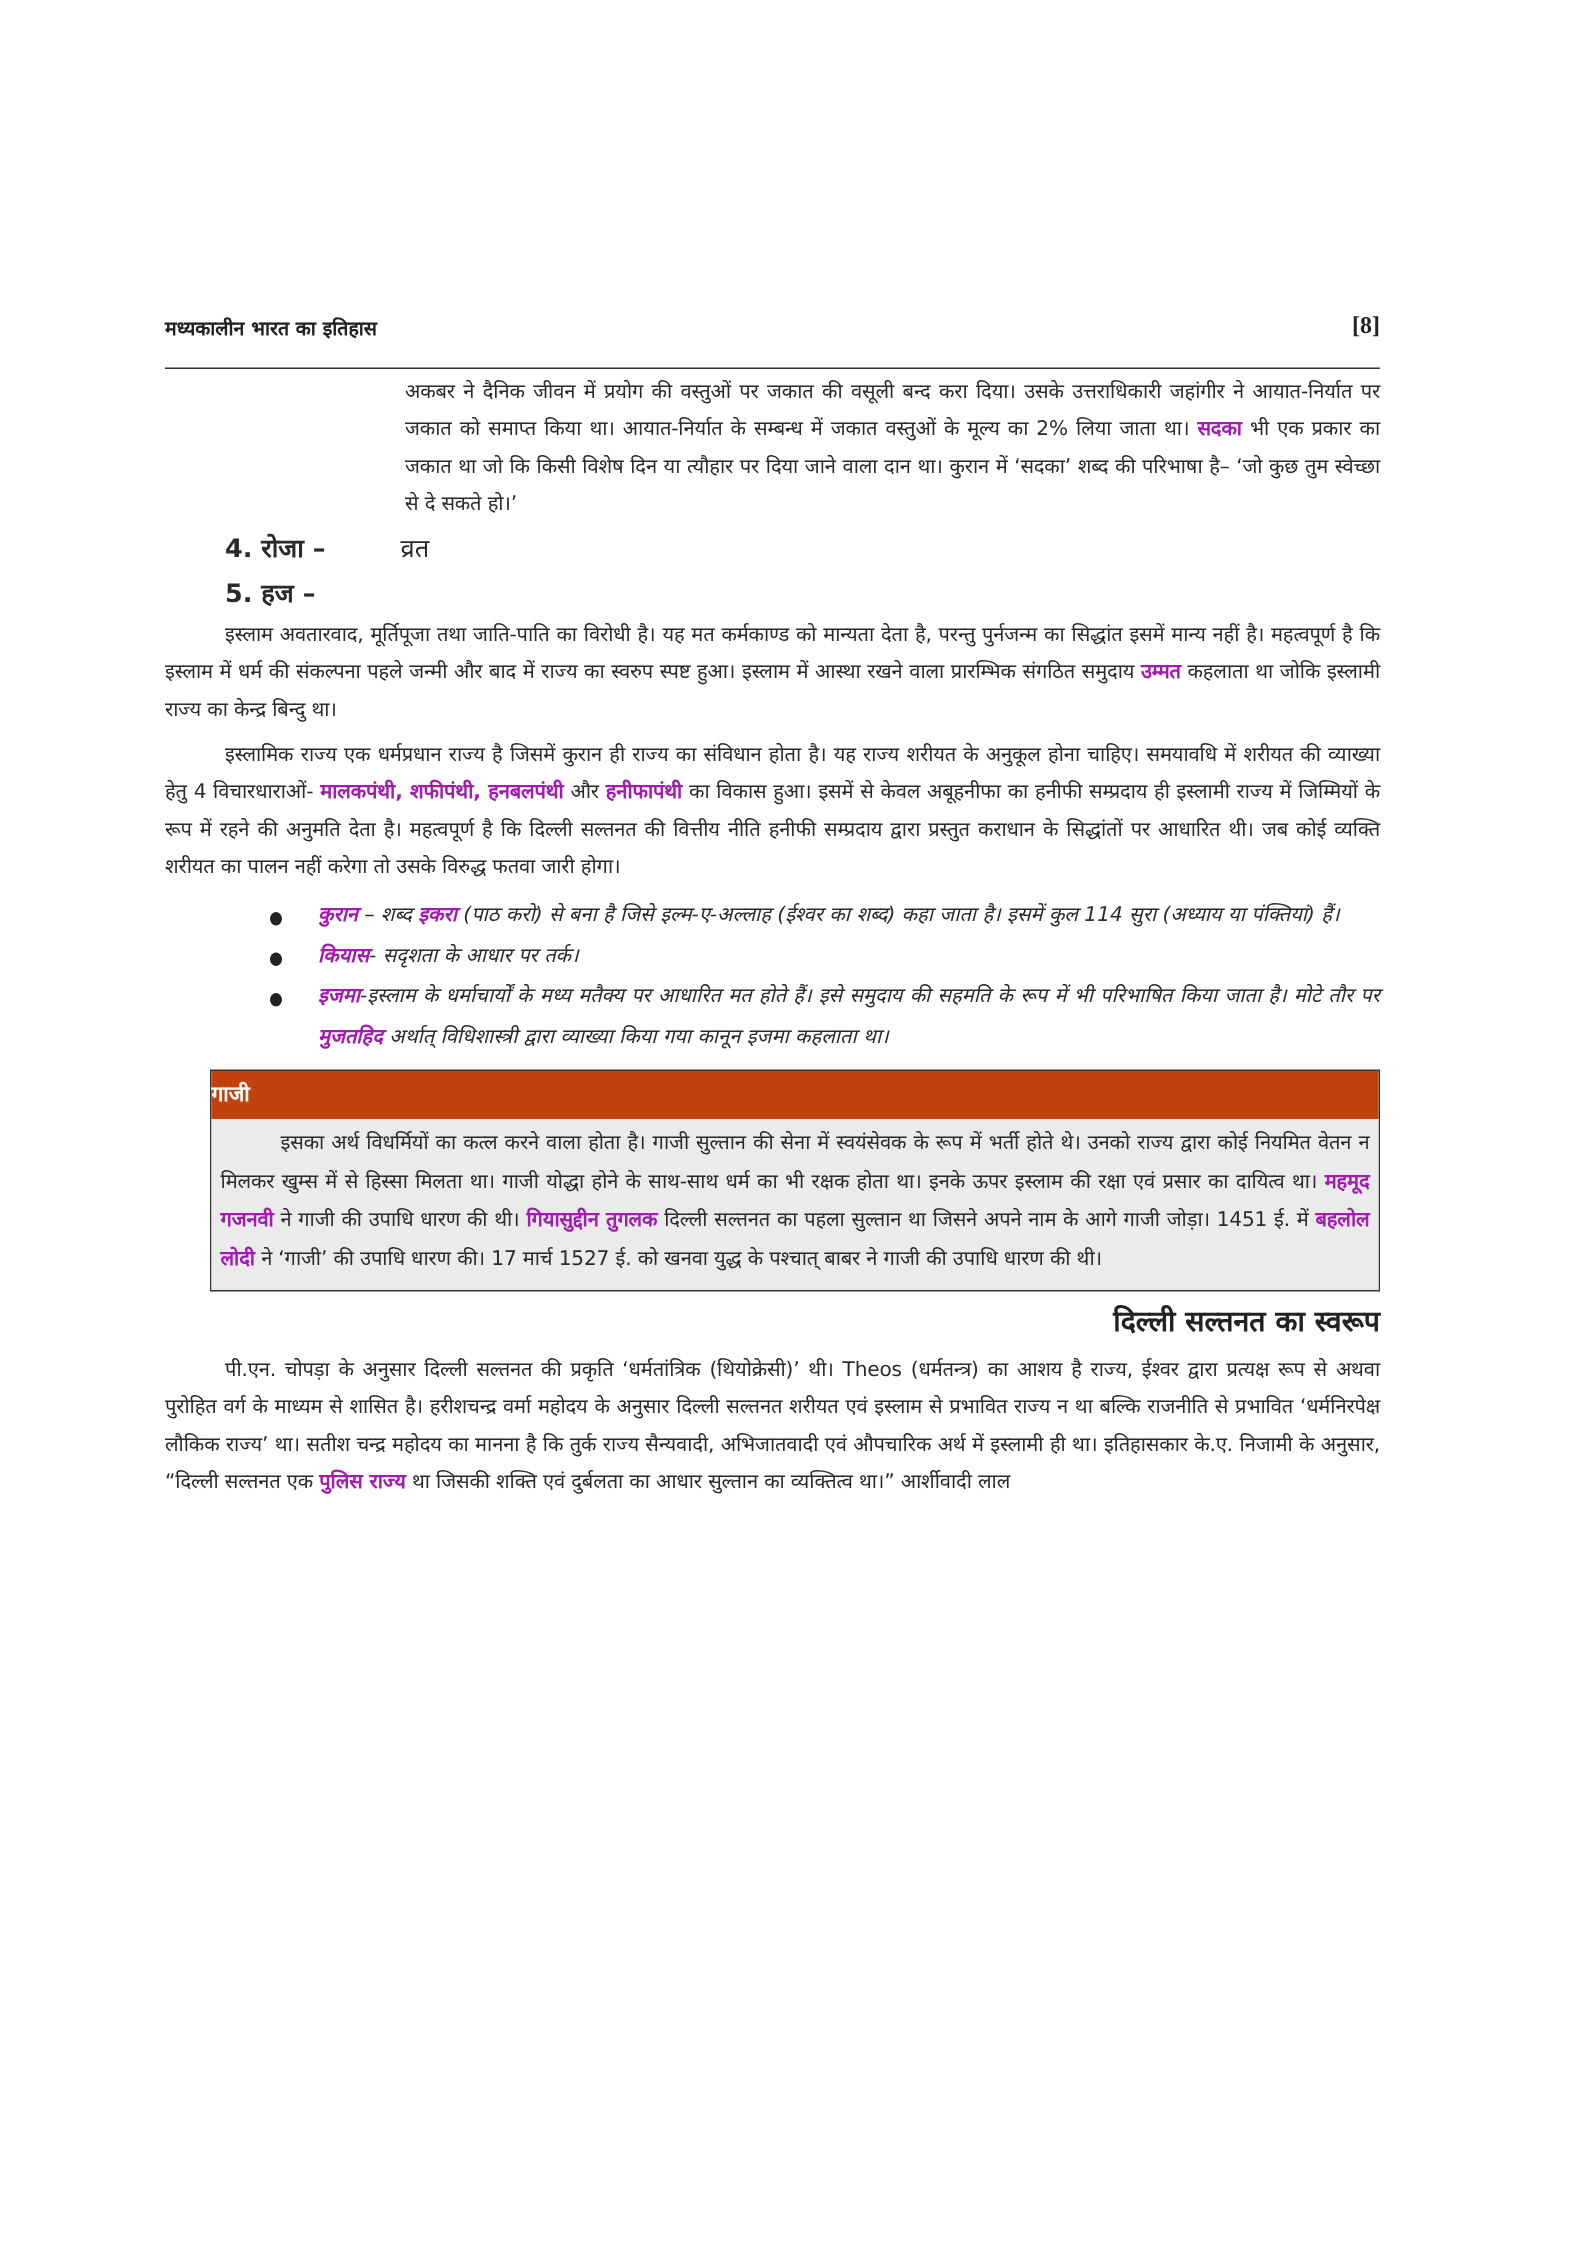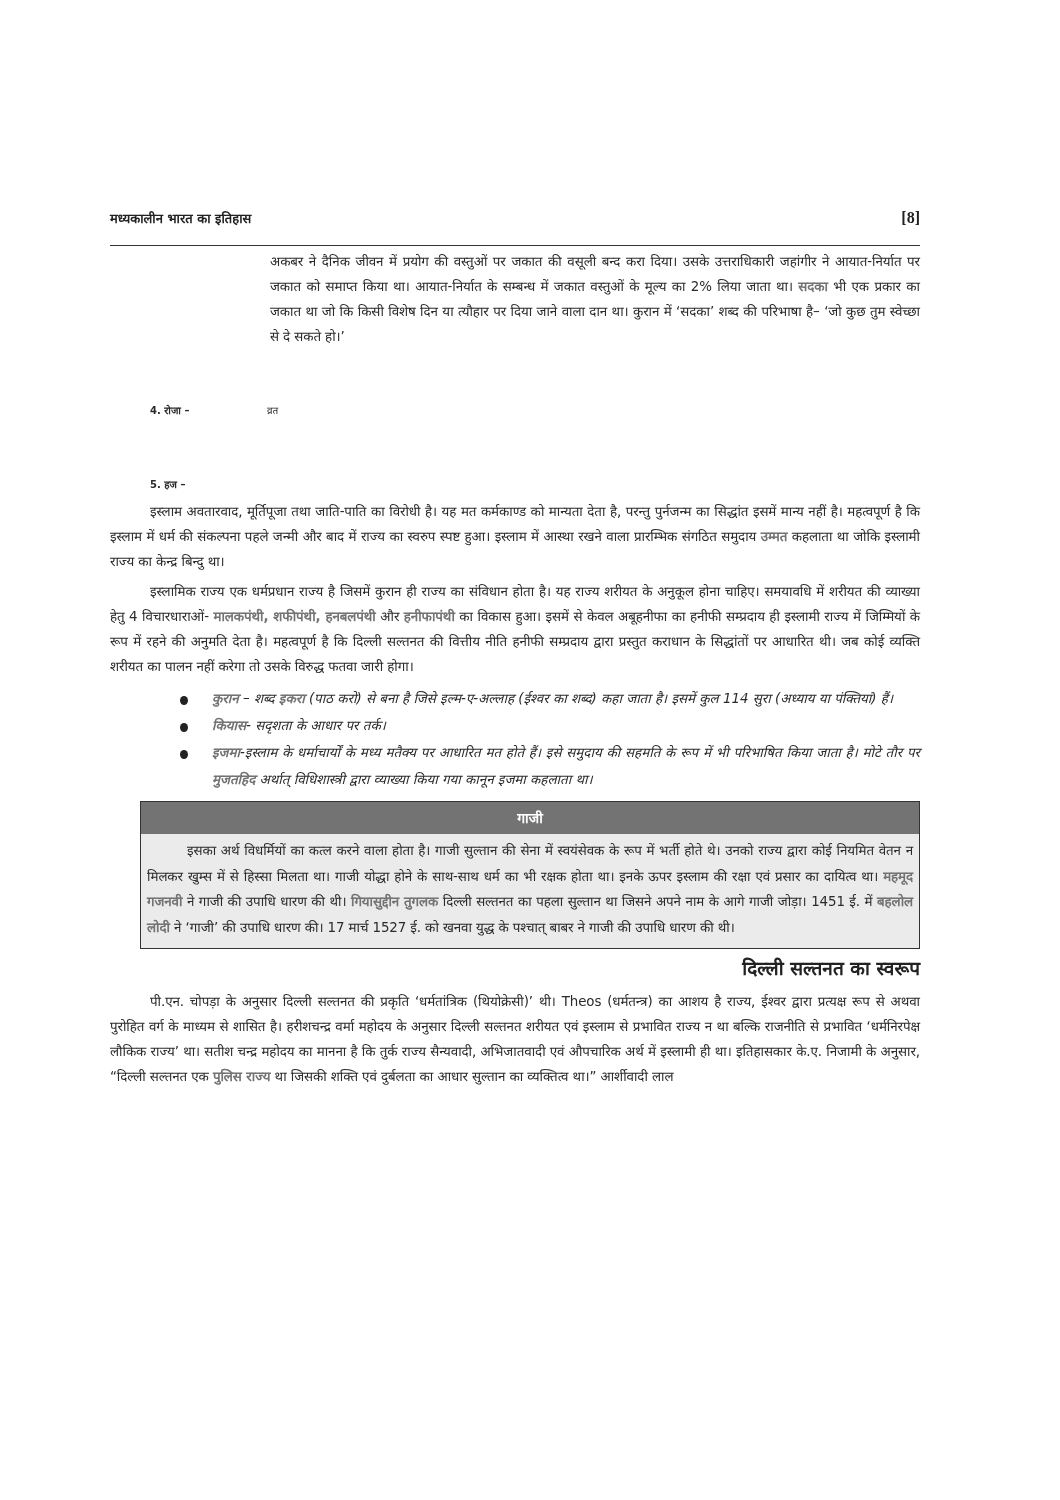--- a/index.html
+++ b/index.html
@@ -10,34 +10,34 @@
     .page { position: absolute; left: 110px; top: 203px; width: 810px; }
     .running-header {
       display: flex; justify-content: space-between; align-items: flex-end;
       border-bottom: 1.5px solid #333; padding-bottom: 18px; height: 24px;
     }
     .running-title { font-size: 13px; font-weight: bold; color: #222; }
     .page-num { font-family: "Liberation Serif", serif; font-size: 16px; font-weight: bold; color: #222; }
     .p { font-size: 13.4px; line-height: 25px; text-align: justify; margin: 0; letter-spacing: -0.1px; }
     .indent-block { margin-left: 160px; margin-top: 3px; }
     .indent { text-indent: 40px; }
-    .def-row { display: flex; margin-left: 40px; font-size: 10px; line-height: 25px; margin-top: 44px; }
+    .def-row { display: flex; margin-left: 40px; font-size: 17px; line-height: 25px; }
     .def-term { font-weight: bold; width: 117px; flex: none; }
     .gap { height: 5px; }
-    b { font-weight: bold; color: #737373; }
+    b { font-weight: bold; color: #a21caf; }
     .src-para { margin-left: 60px; }
     ul.bullets { list-style: none; margin: 6px 0 0 0; padding: 0 0 0 70px; }
     ul.bullets li { position: relative; padding-left: 32px; font-size: 13.4px; line-height: 27px; text-align: justify; font-style: italic; }
     ul.bullets li::before {
       content: ""; position: absolute; left: 0; top: 11px; width: 8px; height: 9px;
       background: #222; border-radius: 50%;
     }
     .box { margin: 8px 0 0 30px; width: 778px; border: 1.5px solid #333; }
     .box-head {
-      background: #737373; color: #fff; text-align: center;
+      background: #c2410c; color: #fff; text-align: left;
       font-size: 14px; font-weight: bold; height: 32px; line-height: 32px;
     }
     .box-body { background: #ebebeb; padding: 4px 6px 8px 6px; }
     .box-body .p { line-height: 25.5px; }
     .section-title { text-align: right; font-size: 19px; font-weight: bold; margin: 6px 0 8px 0; color: #222; }
   </style>
 </head>
 <body>
 
 <div class="page">

